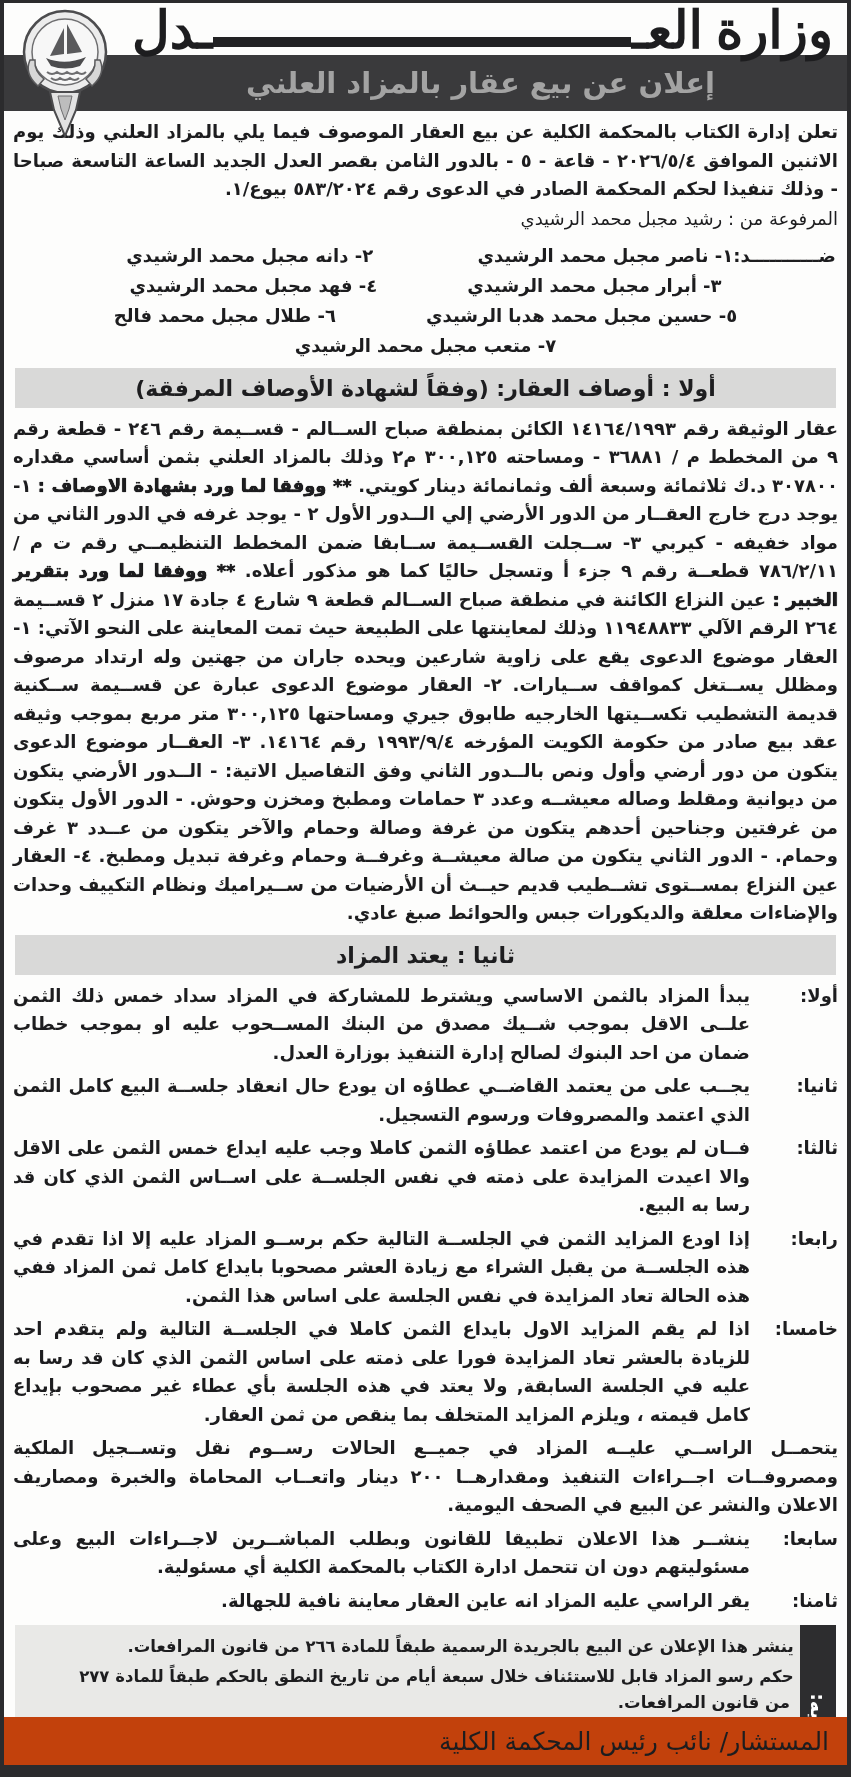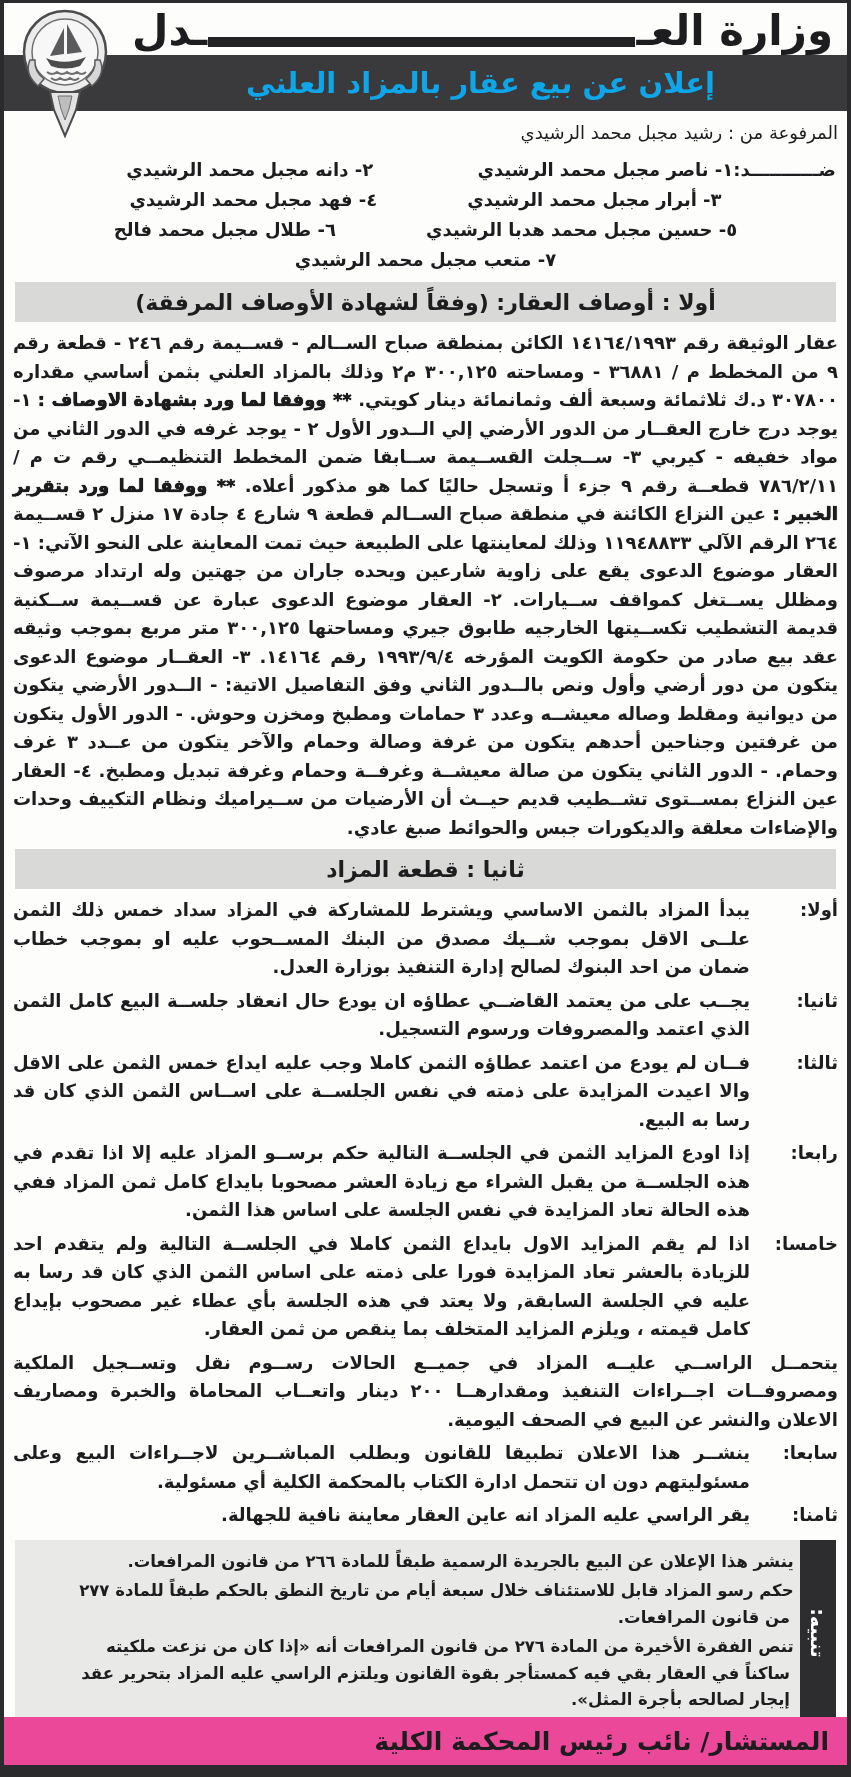--- a/index.html
+++ b/index.html
@@ -4,24 +4,24 @@
 <style>
   html,body{margin:0;padding:0;background:#888;}
   .page{
     width:851px;height:1777px;box-sizing:border-box;position:relative;margin:0 auto;
     background:#fdfdfc;color:#1d1d1f;direction:rtl;overflow:hidden;
     border-left:4px solid #2b2b2d;border-right:4px solid #2b2b2d;border-top:3px solid #2b2b2d;
     font-family:"DejaVu Sans", sans-serif;
   }
   
   .masthead{height:50px;display:flex;align-items:flex-end;padding:2px 14px 0 128px;}
-  .mast-title{font-size:42px;font-weight:bold;line-height:48px;white-space:nowrap;}
+  .mast-title{font-size:52px;font-weight:bold;line-height:48px;white-space:nowrap;font-family:Liberation Serif, serif;}
   .kashida{flex:1;height:10px;background:#222224;align-self:flex-end;margin:0 1px 8px 1px;}
   .band{height:56px;background:#3a3a3c;display:flex;align-items:center;justify-content:center;padding-left:110px;}
-  .band-title{color:#0ea5e9;font-size:29px;font-weight:bold;letter-spacing:.5px;text-align:center;}
+  .band-title{color:#a3a3a3;font-size:29px;font-weight:bold;letter-spacing:.5px;text-align:center;}
   .emblem{position:absolute;top:5px;left:16px;width:90px;height:130px;z-index:6;}
   
   .bodywrap{padding:7px 9px 0 9px;}
   .p-justify{font-size:18px;font-weight:bold;line-height:28.5px;text-align:justify;text-justify:inter-word;}
   .line-right{font-size:18px;font-weight:normal;line-height:29px;text-align:right;}
   .party-block{font-size:18px;font-weight:bold;line-height:30px;}
   .party-row1{display:flex;align-items:baseline;padding-right:2px;}
   .vs-label{white-space:nowrap;}
   .party-row1 .pname{flex:1;margin-top:8px;}
   .party-row{display:flex;justify-content:center;gap:90px;}
@@ -34,22 +34,22 @@
   .term-label{min-width:76px;font-size:18px;font-weight:bold;line-height:28.5px;white-space:nowrap;text-align:right;}
   .term-text{flex:1;font-size:18px;font-weight:bold;line-height:28.5px;text-align:justify;}
   
   .notes{position:relative;background:#e9e9e7;margin:10px 2px 0 2px;padding:9px 14px 9px 52px;}
   .notes-tab{position:absolute;left:auto;right:0;top:0;bottom:0;width:36px;background:#2d2d2f;
     display:flex;align-items:center;justify-content:center;}
   .notes-tab span{color:#ffffff;font-size:19px;font-weight:bold;transform:rotate(90deg);white-space:nowrap;letter-spacing:1px;}
   .notes-inner{padding-left:0;}
   .note{font-size:16.5px;font-weight:bold;line-height:26.5px;text-align:right;padding-right:32px;text-indent:-32px;margin-bottom:3px;}
   
-  .signature{position:absolute;right:0;left:0;bottom:12px;height:48px;background:#ec4899;
-    display:flex;align-items:center;padding:0 18px;font-size:25px;font-weight:bold;}
+  .signature{position:absolute;right:0;left:0;bottom:12px;height:48px;background:#c2410c;
+    display:flex;align-items:center;padding:0 18px;font-size:25px;font-weight:normal;}
   .bottom-bar{position:absolute;left:0;right:0;bottom:0;height:12px;background:#2b2b2d;}
 </style>
 </head>
 <body>
 
 <div class="page">
 
   <div class="emblem">
     <svg viewBox="0 0 90 130" width="90" height="130" xmlns="http://www.w3.org/2000/svg">
       <circle cx="45" cy="44" r="41" fill="#ececec" stroke="#4c4c4e" stroke-width="2.5"></circle>
@@ -76,20 +76,21 @@
     <span class="kashida"></span>
     <span class="mast-title">ـدل</span>
   </div>
 
   <div class="band">
     <span class="band-title">إعلان عن بيع عقار بالمزاد العلني</span>
   </div>
 
   <div class="bodywrap">
 
+    <div class="p-justify">تعلن إدارة الكتاب بالمحكمة الكلية عن بيع العقار الموصوف فيما يلي بالمزاد العلني وذلك يوم الاثنين الموافق ٢٠٢٦/٥/٤ - قاعة - ٥ -  بالدور الثامن بقصر العدل الجديد الساعة التاسعة صباحا - وذلك تنفيذا لحكم المحكمة الصادر في الدعوى رقم ٥٨٣/٢٠٢٤ بيوع/١.</div>
     <div class="line-right">المرفوعة من : رشيد مجبل محمد الرشيدي</div>
 
     <div class="party-block">
       <div class="party-row1">
         <span class="vs-label">ضـــــــــــد: </span>
         <span class="pname">١- ناصر مجبل محمد الرشيدي</span>
         <span class="pname">٢- دانه مجبل محمد الرشيدي</span>
       </div>
       <div class="party-row">
         <span>٣- أبرار مجبل محمد الرشيدي</span>
@@ -100,21 +101,21 @@
         <span>٦- طلال مجبل محمد فالح</span>
       </div>
       <div class="party-row">
         <span>٧- متعب مجبل محمد الرشيدي</span>
       </div>
     </div>
 
     <div class="sec-bar">أولا : أوصاف العقار: (وفقاً لشهادة الأوصاف المرفقة)</div>
     <div class="desc"><span>عقار الوثيقة رقم ١٤١٦٤/١٩٩٣ الكائن بمنطقة صباح الســالم - قســيمة رقم ٢٤٦ - قطعة رقم ٩ من المخطط م / ٣٦٨٨١ - ومساحته ٣٠٠,١٢٥ م٢ وذلك بالمزاد العلني بثمن أساسي مقداره ٣٠٧٨٠٠ د.ك ثلاثمائة وسبعة ألف وثمانمائة دينار كويتي. </span><span class="heavy">** ووفقا لما ورد بشهادة الاوصاف : </span><span>١- يوجد درج خارج العقــار من الدور الأرضي إلي الــدور الأول ٢ - يوجد غرفه في الدور الثاني من مواد خفيفه - كيربي ٣- ســجلت القســيمة ســابقا ضمن المخطط التنظيمــي رقم ت م / ٧٨٦/٢/١١ قطعــة رقم ٩ جزء أ وتسجل حاليًا كما هو مذكور أعلاه. </span><span class="heavy">** ووفقا لما ورد بتقرير الخبير : </span><span>عين النزاع الكائنة في منطقة صباح الســالم قطعة ٩ شارع ٤ جادة ١٧ منزل ٢ قســيمة ٢٦٤ الرقم الآلي ١١٩٤٨٨٣٣ وذلك لمعاينتها على الطبيعة حيث تمت المعاينة على النحو الآتي: ١- العقار موضوع الدعوى يقع على زاوية شارعين ويحده جاران من جهتين وله ارتداد مرصوف ومظلل يســتغل كمواقف ســيارات. ٢- العقار موضوع الدعوى عبارة عن قســيمة ســكنية قديمة التشطيب تكســيتها الخارجيه طابوق جيري ومساحتها ٣٠٠,١٢٥ متر مربع بموجب وثيقه عقد بيع صادر من حكومة الكويت المؤرخه ١٩٩٣/٩/٤ رقم ١٤١٦٤. ٣- العقــار موضوع الدعوى يتكون من دور أرضي وأول ونص بالــدور الثاني وفق التفاصيل الاتية: - الــدور الأرضي يتكون من ديوانية ومقلط وصاله معيشــه وعدد ٣ حمامات ومطبخ ومخزن وحوش. - الدور الأول يتكون من غرفتين وجناحين أحدهم يتكون من غرفة وصالة وحمام والآخر يتكون من عــدد ٣ غرف وحمام. - الدور الثاني يتكون من صالة معيشــة وغرفــة وحمام وغرفة تبديل ومطبخ. ٤- العقار عين النزاع بمســتوى تشــطيب قديم حيــث أن الأرضيات من ســيراميك ونظام التكييف وحدات والإضاءات معلقة والديكورات جبس والحوائط صبغ عادي.</span></div>
 
-    <div class="sec-bar">ثانيا : قطعة المزاد</div>
+    <div class="sec-bar">ثانيا : يعتد المزاد</div>
     <div class="terms">
       <div class="term">
         <span class="term-label">أولا:</span>
         <span class="term-text">يبدأ المزاد بالثمن الاساسي ويشترط للمشاركة في المزاد سداد خمس ذلك الثمن علــى الاقل بموجب شــيك مصدق من البنك المســحوب عليه او بموجب خطاب ضمان من احد البنوك لصالح إدارة التنفيذ بوزارة العدل.</span>
       </div>
       <div class="term">
         <span class="term-label">ثانيا:</span>
         <span class="term-text">يجــب على من يعتمد القاضــي عطاؤه ان يودع حال انعقاد جلســة البيع كامل الثمن الذي اعتمد والمصروفات ورسوم التسجيل.</span>
       </div>
       <div class="term">

